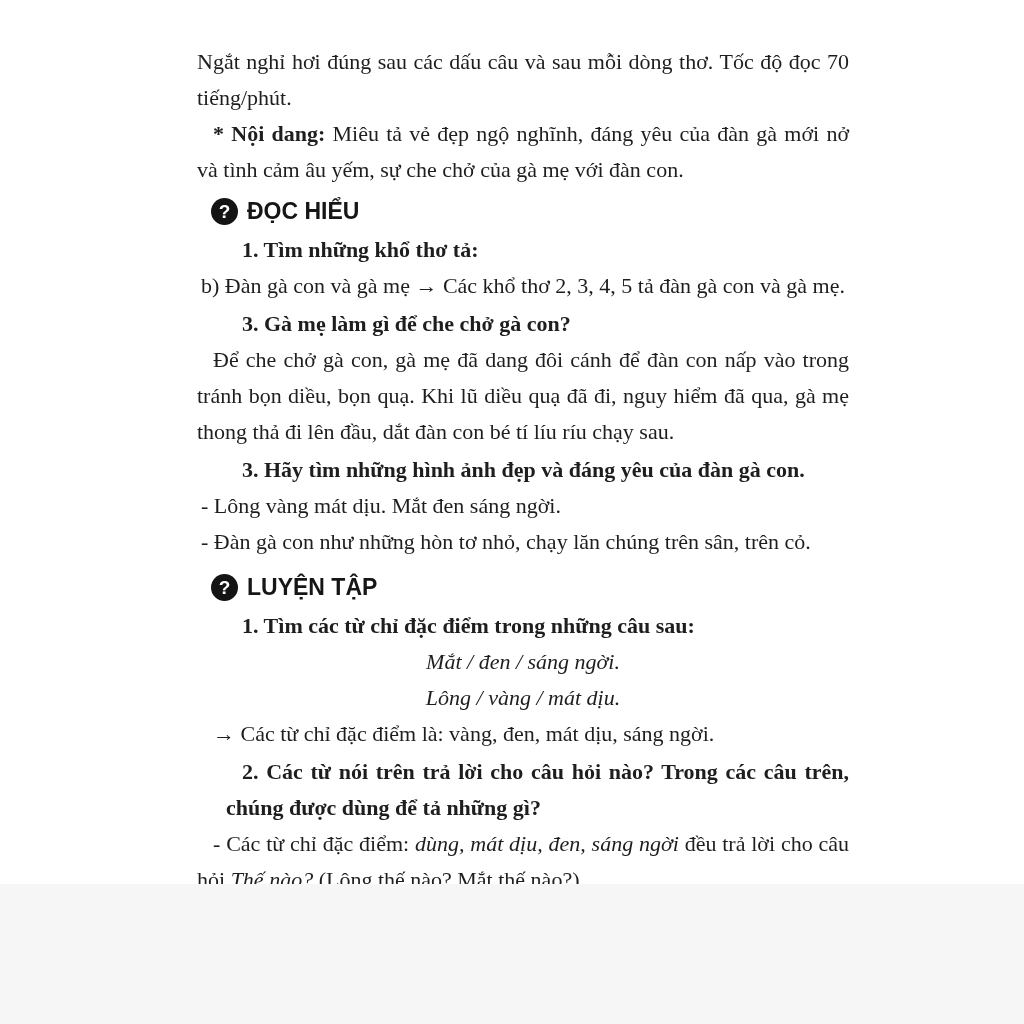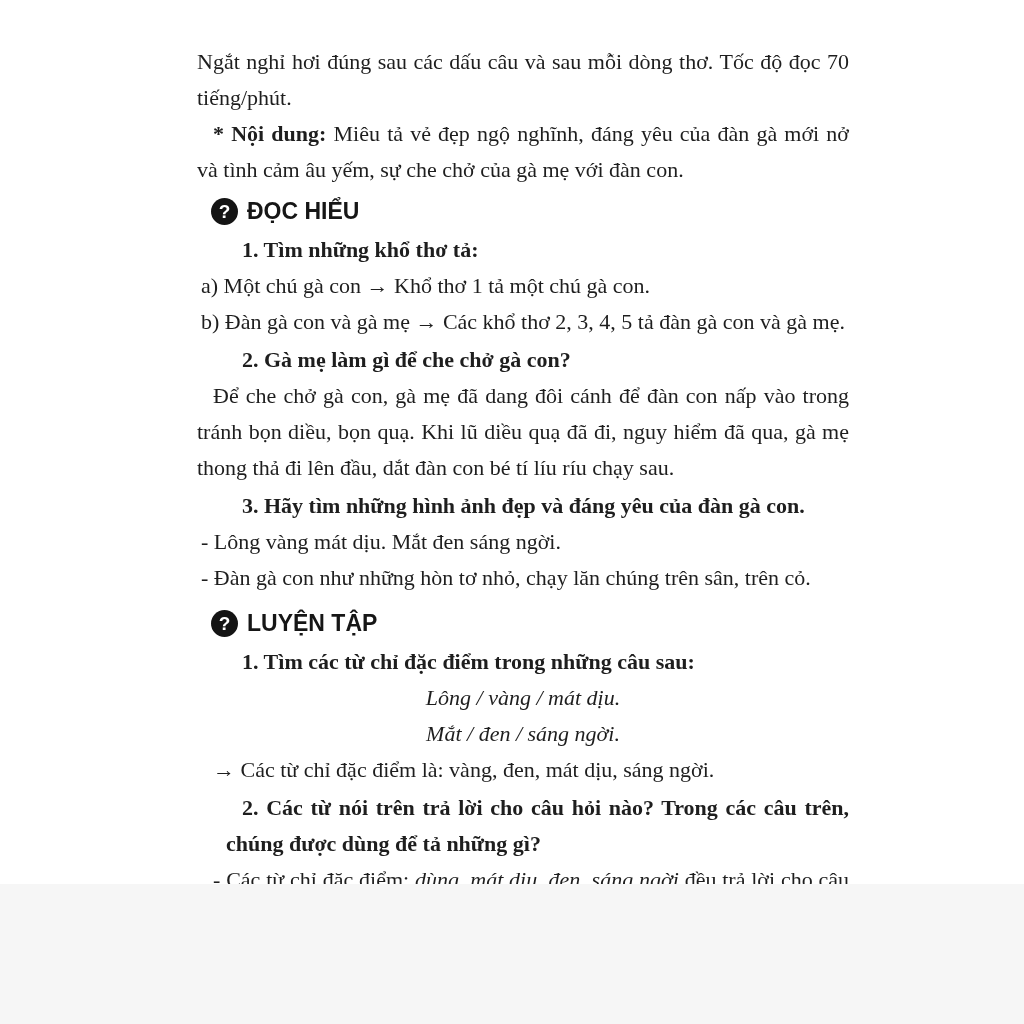--- a/index.html
+++ b/index.html
@@ -65,46 +65,45 @@
   }
 </style>
 </head>
 <body>
 
 <div class="page">
   <div class="content">
 
     <p class="just">Ngắt nghỉ hơi đúng sau các dấu câu và sau mỗi dòng thơ. Tốc độ đọc 70 tiếng/phút.</p>
 
-    <p class="just indent"><span class="bold">* Nội dung:</span> <span>Miêu tả vẻ đẹp ngộ nghĩnh, đáng yêu của đàn gà mới nở và tình cảm âu yếm, sự che chở của gà mẹ với đàn con.</span></p>
+    <p class="just indent"><span class="bold">* Nội dang:</span> <span>Miêu tả vẻ đẹp ngộ nghĩnh, đáng yêu của đàn gà mới nở và tình cảm âu yếm, sự che chở của gà mẹ với đàn con.</span></p>
 
     <div class="section-header">
       <span class="q-icon">?</span>
       <span>ĐỌC HIỂU</span>
     </div>
 
     <p class="heading indent mt2">1. Tìm những khổ thơ tả:</p>
-    <p class="indent-sm">a) Một chú gà con → Khổ thơ 1 tả một chú gà con.</p>
     <p class="indent-sm">b) Đàn gà con và gà mẹ → Các khổ thơ 2, 3, 4, 5 tả đàn gà con và gà mẹ.</p>
 
-    <p class="heading indent mt2">2. Gà mẹ làm gì để che chở gà con?</p>
+    <p class="heading indent mt2">3. Gà mẹ làm gì để che chở gà con?</p>
     <p class="just indent">Để che chở gà con, gà mẹ đã dang đôi cánh để đàn con nấp vào trong tránh bọn diều, bọn quạ. Khi lũ diều quạ đã đi, nguy hiểm đã qua, gà mẹ thong thả đi lên đầu, dắt đàn con bé tí líu ríu chạy sau.</p>
 
     <p class="heading indent mt2">3. Hãy tìm những hình ảnh đẹp và đáng yêu của đàn gà con.</p>
     <p class="indent-sm">- Lông vàng mát dịu. Mắt đen sáng ngời.</p>
     <p class="indent-sm">- Đàn gà con như những hòn tơ nhỏ, chạy lăn chúng trên sân, trên cỏ.</p>
 
     <div class="section-header mt10">
       <span class="q-icon">?</span>
       <span>LUYỆN TẬP</span>
     </div>
 
     <p class="heading indent mt2">1. Tìm các từ chỉ đặc điểm trong những câu sau:</p>
+    <p class="center-line">Mắt / đen / sáng ngời.</p>
     <p class="center-line">Lông / vàng / mát dịu.</p>
-    <p class="center-line">Mắt / đen / sáng ngời.</p>
     <p class="indent">→ Các từ chỉ đặc điểm là: vàng, đen, mát dịu, sáng ngời.</p>
 
     <p class="heading just indent mt2">2. Các từ nói trên trả lời cho câu hỏi nào? Trong các câu trên, chúng được dùng để tả những gì?</p>
 
     <p class="just indent"><span>- Các từ chỉ đặc điểm:</span> <span class="it">dùng, mát dịu, đen, sáng ngời</span> <span>đều trả lời cho câu hỏi</span> <span class="it">Thế nào?</span> <span>(Lông thế nào? Mắt thế nào?).</span></p>
 
     <p class="indent">- Trong các câu trên chúng được dùng để tả:</p>
 
   </div>
 

